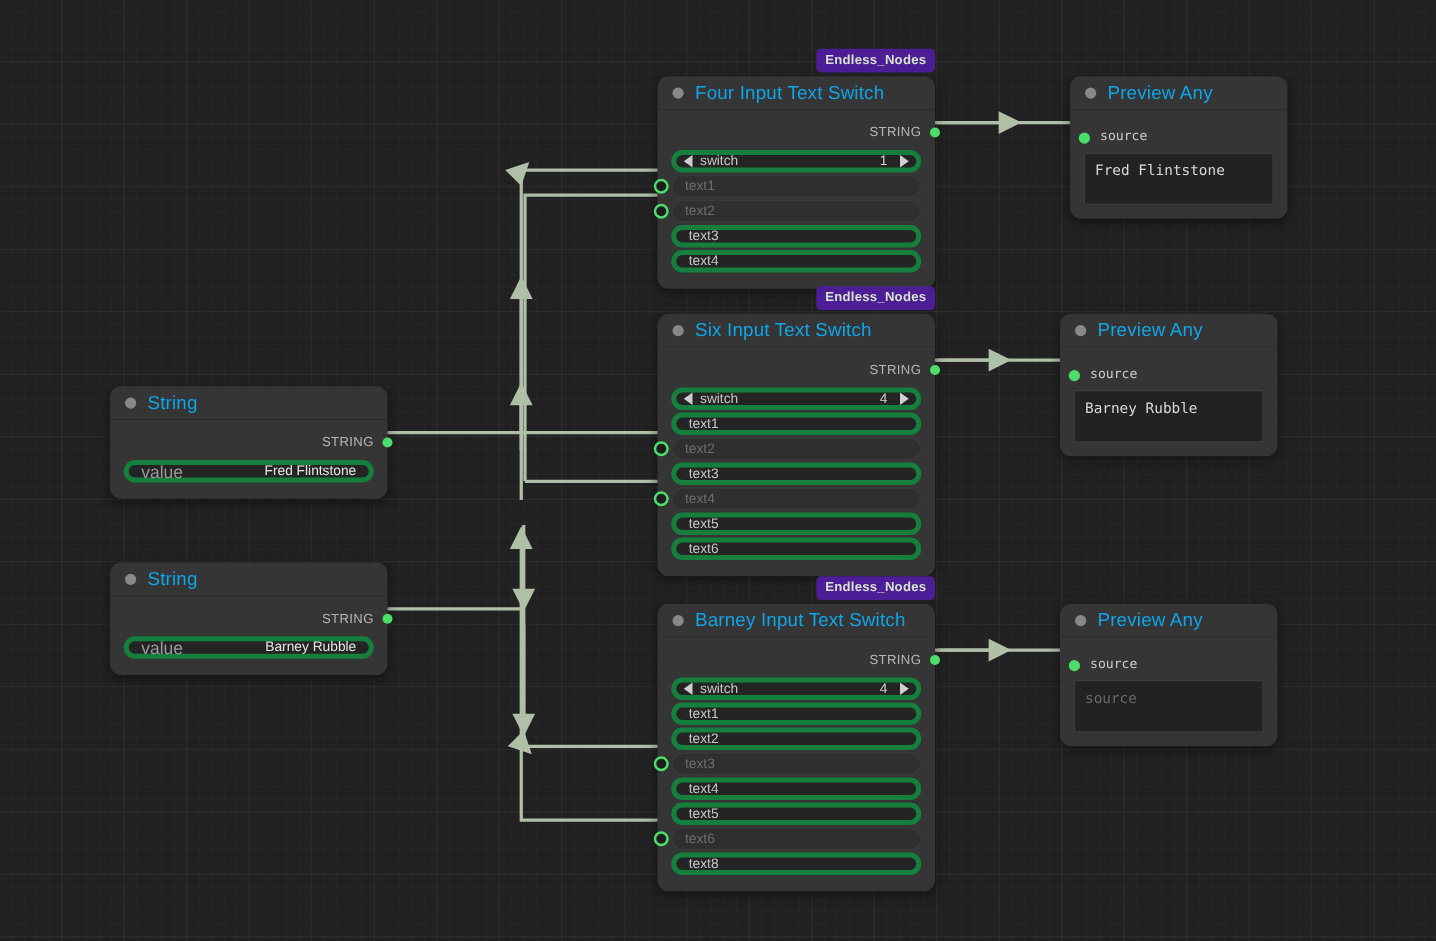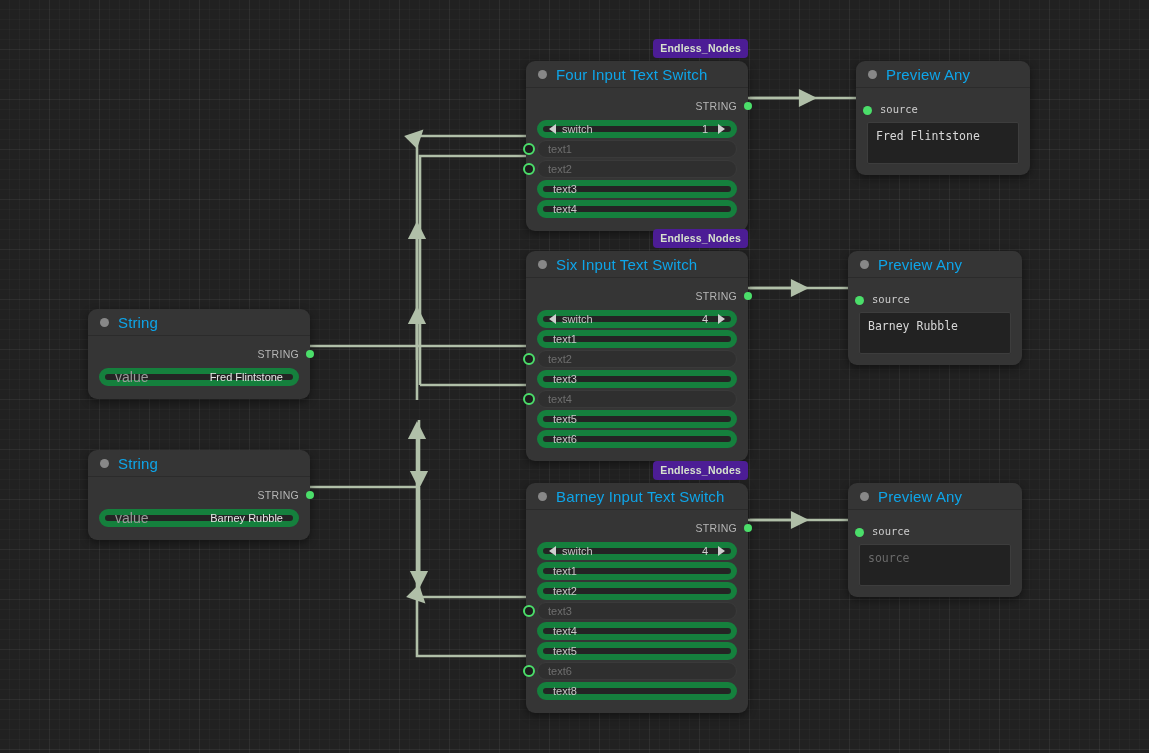--- a/index.html
+++ b/index.html
@@ -69,21 +69,21 @@
   .port-out {
     width:8px; height:8px; border-radius:50%;
     background:#4bde6a; flex:none;
     position:absolute; right:-15px;
   }
 
   
   .w {
     height:18px; border-radius:9px;
     background:#242424;
-    border:6px solid #15803d;
+    border:4px solid #15803d;
     display:flex; align-items:center;
     padding:0 10px; margin-bottom:2px;
     font-size:11px; color:#c7c7c7;
     position:relative;
   }
   .w.combo { justify-content:space-between; padding:0 6px; }
   .combo-left { display:flex; align-items:center; gap:6px; }
   .arrow-l, .arrow-r {
     width:0; height:0; border-top:5px solid transparent;
     border-bottom:5px solid transparent; flex:none;

